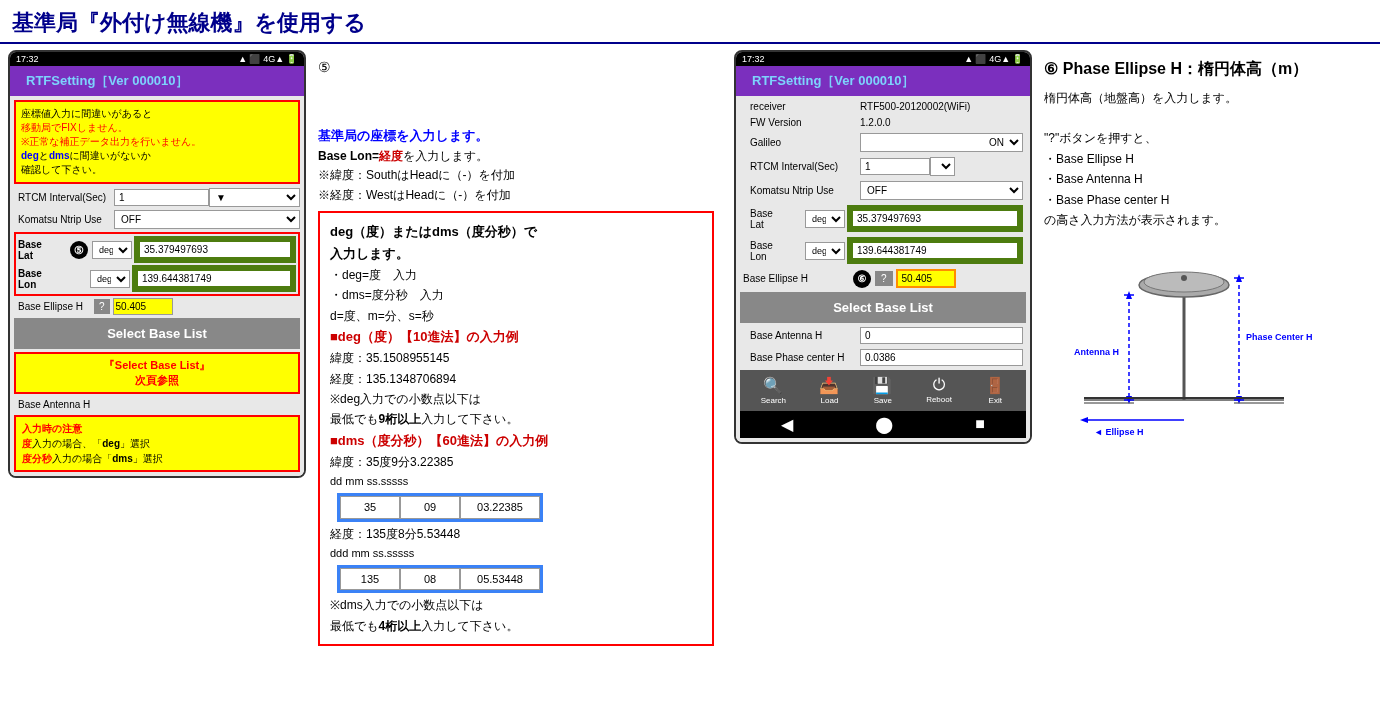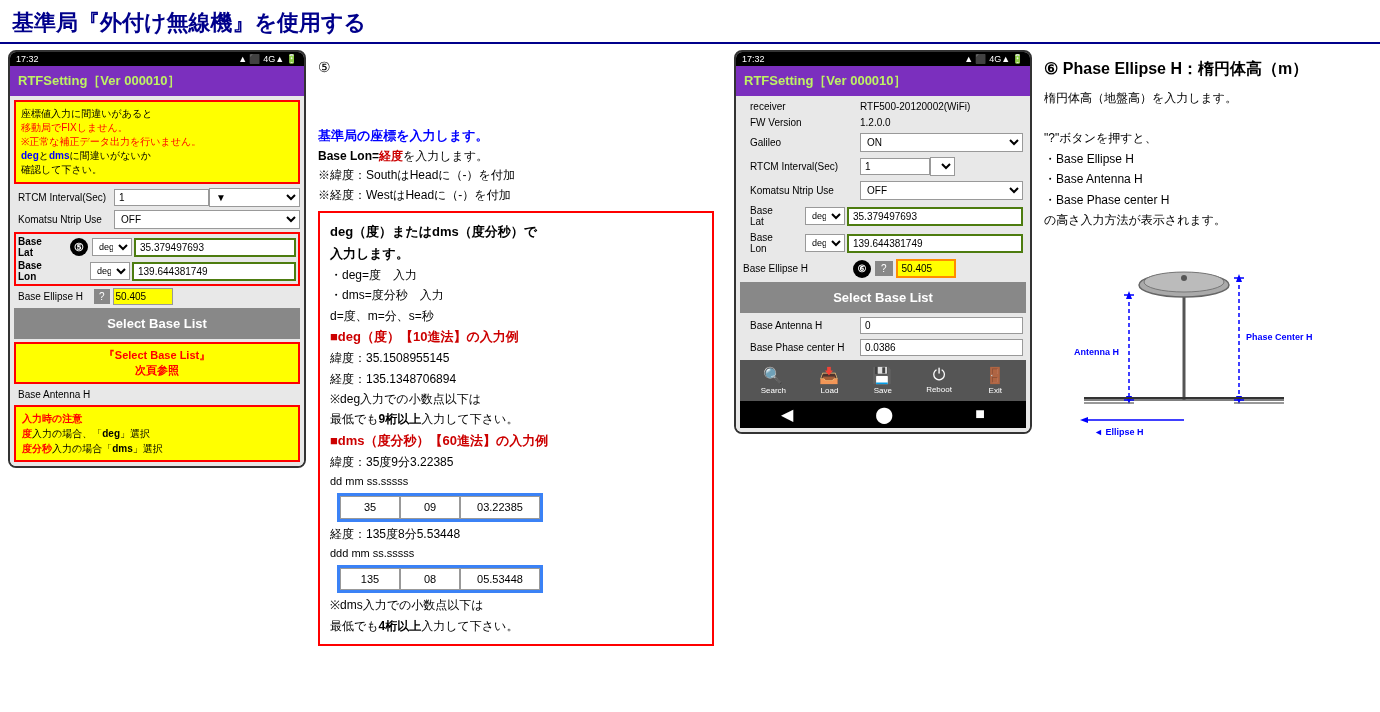--- a/index.html
+++ b/index.html
@@ -44,24 +44,24 @@
       color: #fff;
       font-size: 9px;
       padding: 2px 6px;
       display: flex;
       justify-content: space-between;
       align-items: center;
     }
 
     .phone-title-bar {
       background: #7B2FBE;
-      color: #bef264;
+      color: #7dd3fc;
       font-size: 13px;
       font-weight: bold;
-      padding: 6px 8px;
+      padding: 6px 16px;
     }
 
     .phone-body {
       background: #e8e8e8;
       padding: 4px;
     }
 
     .warning-box {
       background: #FFFF00;
       border: 2px solid #FF0000;
@@ -107,21 +107,21 @@
       width: 40px;
       font-size: 9px;
       background: #fff;
       border: 1px solid #999;
       padding: 2px;
     }
 
     .coord-input {
       flex: 1;
       background: #fff;
-      border: 2px solid #4d7c0f;
+      border: 6px solid #4d7c0f;
       padding: 2px 4px;
       font-size: 10px;
     }
 
     .base-lat-section {
       border: 2px solid #FF0000;
       padding: 2px;
       margin-bottom: 2px;
     }
 
@@ -554,21 +554,21 @@
         <span style="font-size:10px;">RTF500-20120002(WiFi)</span>
       </div>
       
       <div class="phone2-form-row">
         <span class="phone2-label">FW Version</span>
         <span style="font-size:10px;">1.2.0.0</span>
       </div>
       
       <div class="phone2-form-row">
         <span class="phone2-label">Galileo</span>
-        <select class="phone2-select" style="flex:1;">
+        <select class="phone2-select" style="flex:1;text-align:right;">
           <option>ON</option><option>OFF</option>
         </select>
       </div>
       
       <div class="phone2-form-row">
         <span class="phone2-label">RTCM Interval(Sec)</span>
         <input class="phone2-input" value="1" style="width: 70px; flex: 0 0 auto;">
         <select class="phone2-select" style="width:25px;"><option>▼</option></select>
       </div>
       

